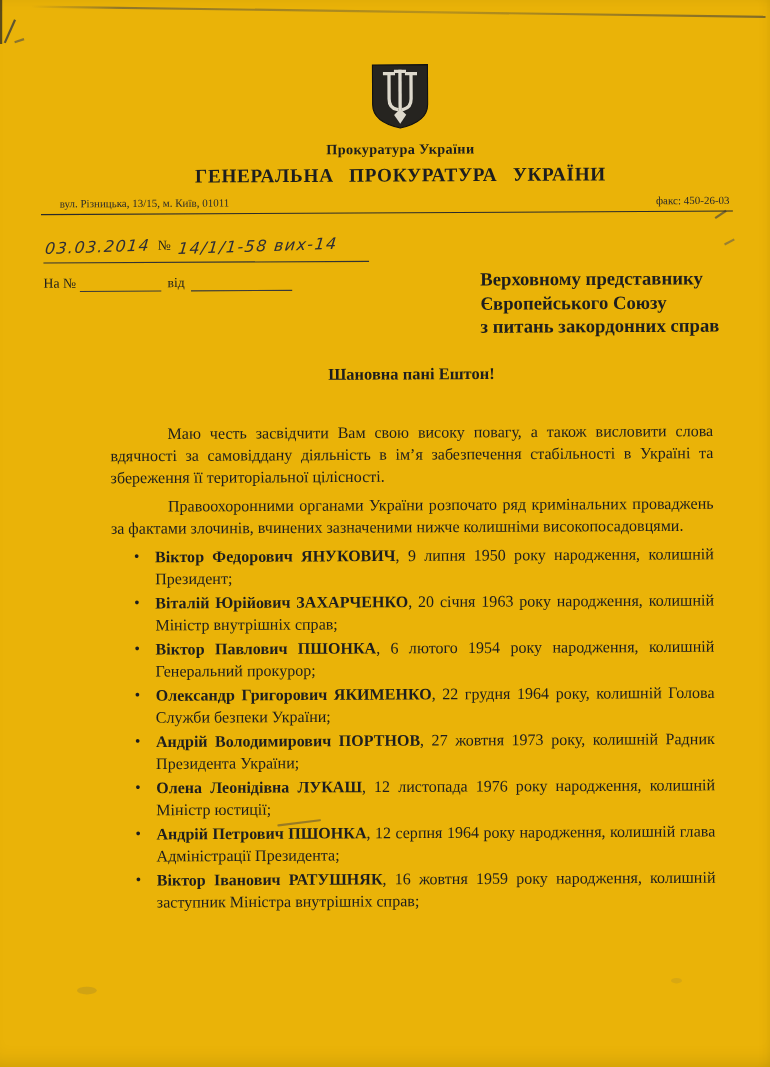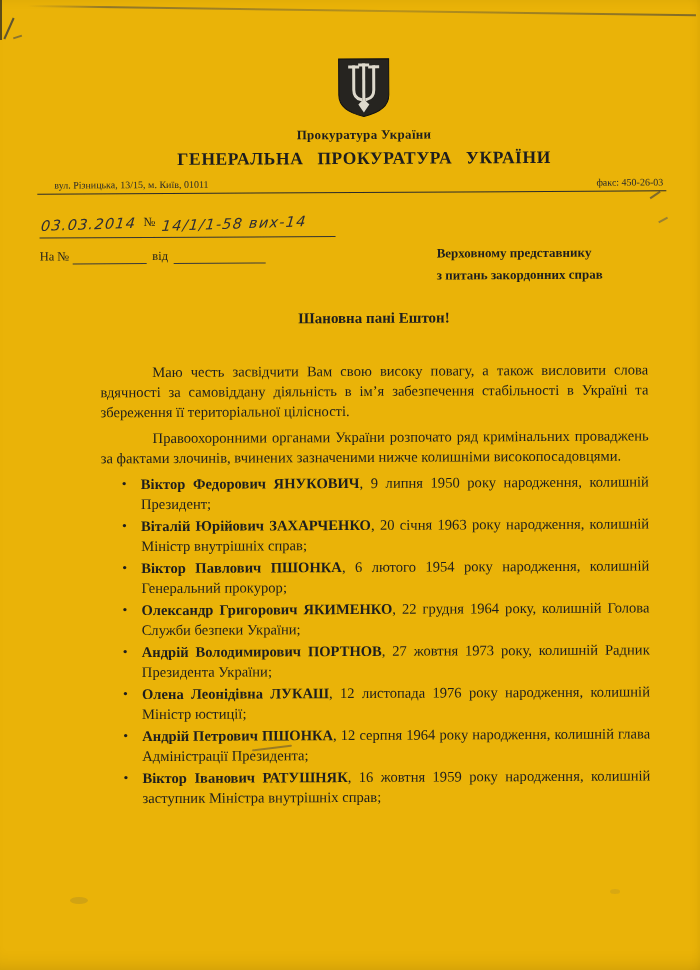--- a/index.html
+++ b/index.html
@@ -52,21 +52,21 @@
     font-style:italic; font-size:14.5px; letter-spacing:1.2px;
     color:#2e2e36;
     transform:skewX(-8deg) rotate(-1.6deg) translateY(3px);
   }
   .no-sign{ font-size:12.5px; padding:0 3px; vertical-align:bottom; }
   .reply-line{ margin-top:11px; font-size:12.5px; white-space:nowrap; }
   .blank{ display:inline-block; border-bottom:1px solid #3a3a3a; height:13px; vertical-align:bottom; }
   .blank-no{ width:74px; margin:0 6px 0 3px; }
   .blank-date{ width:92px; margin-left:6px; }
 
-  .addressee{ width:218px; margin-top:32px; font-weight:bold; font-size:13px; line-height:21.5px; }
+  .addressee{ width:218px; margin-top:32px; font-weight:bold; font-size:17px; line-height:21.5px; }
 
   
   .salutation{
     margin:24px 52px 0 100px; text-align:center;
     font-weight:bold; font-size:15px;
   }
   .body{ margin:34px 52px 0 100px; font-size:14.6px; line-height:20px; text-align:justify; }
   .body p{ text-indent:52px; margin-bottom:6px; }
   ul.persons{ list-style:none; margin-top:4px; }
   ul.persons li{
@@ -138,20 +138,21 @@
           <span class="handwritten">03.03.2014</span>
           <span class="no-sign">№</span>
           <span class="handwritten">14/1/1-58 вих-14</span>
         </div>
         <div class="reply-line">
           <span>На №</span><span class="blank blank-no"></span><span>від</span><span class="blank blank-date"></span>
         </div>
       </div>
       <div class="addressee">
         <div>Верховному представнику</div>
+        <div>Європейського Союзу</div>
         <div>з питань закордонних справ</div>
       </div>
     </div>
 
     <div class="salutation">Шановна пані Ештон!</div>
 
     <div class="body">
       <p>Маю честь засвідчити Вам свою високу повагу, а також висловити слова вдячності за самовіддану діяльність в ім’я забезпечення стабільності в Україні та збереження її територіальної цілісності.</p>
       <p>Правоохоронними органами України розпочато ряд кримінальних проваджень за фактами злочинів, вчинених зазначеними нижче колишніми високопосадовцями.</p>
 

